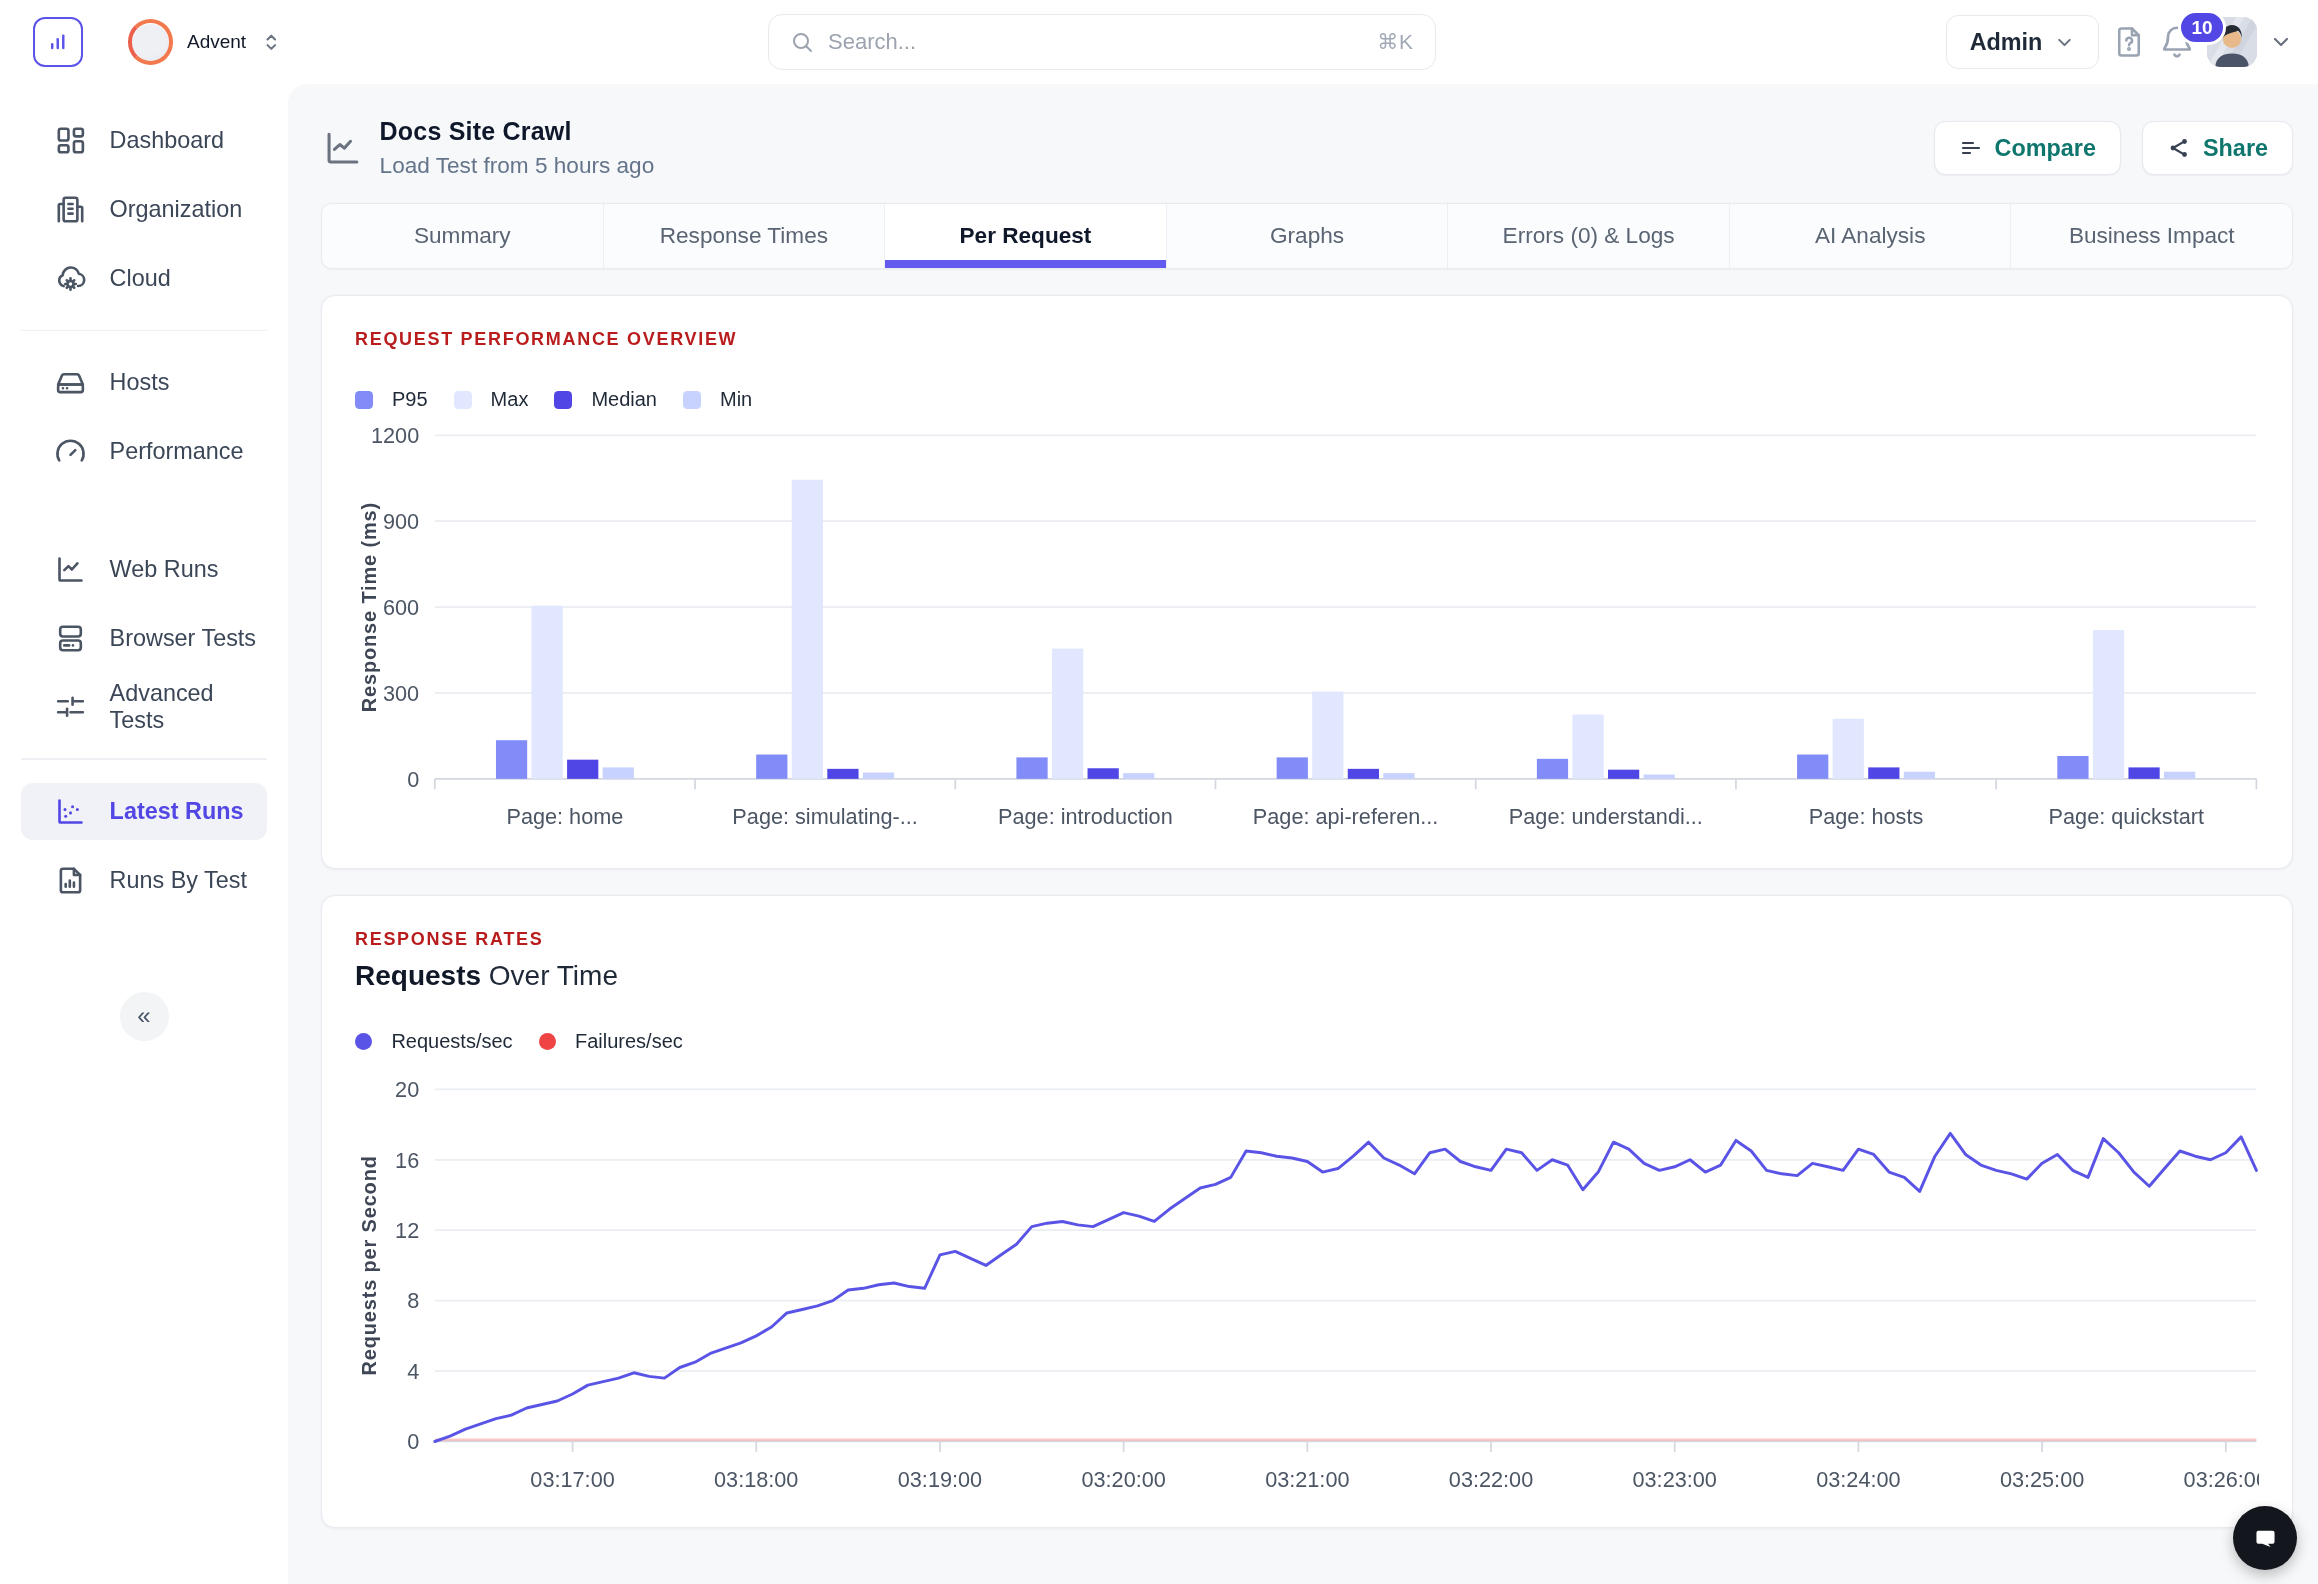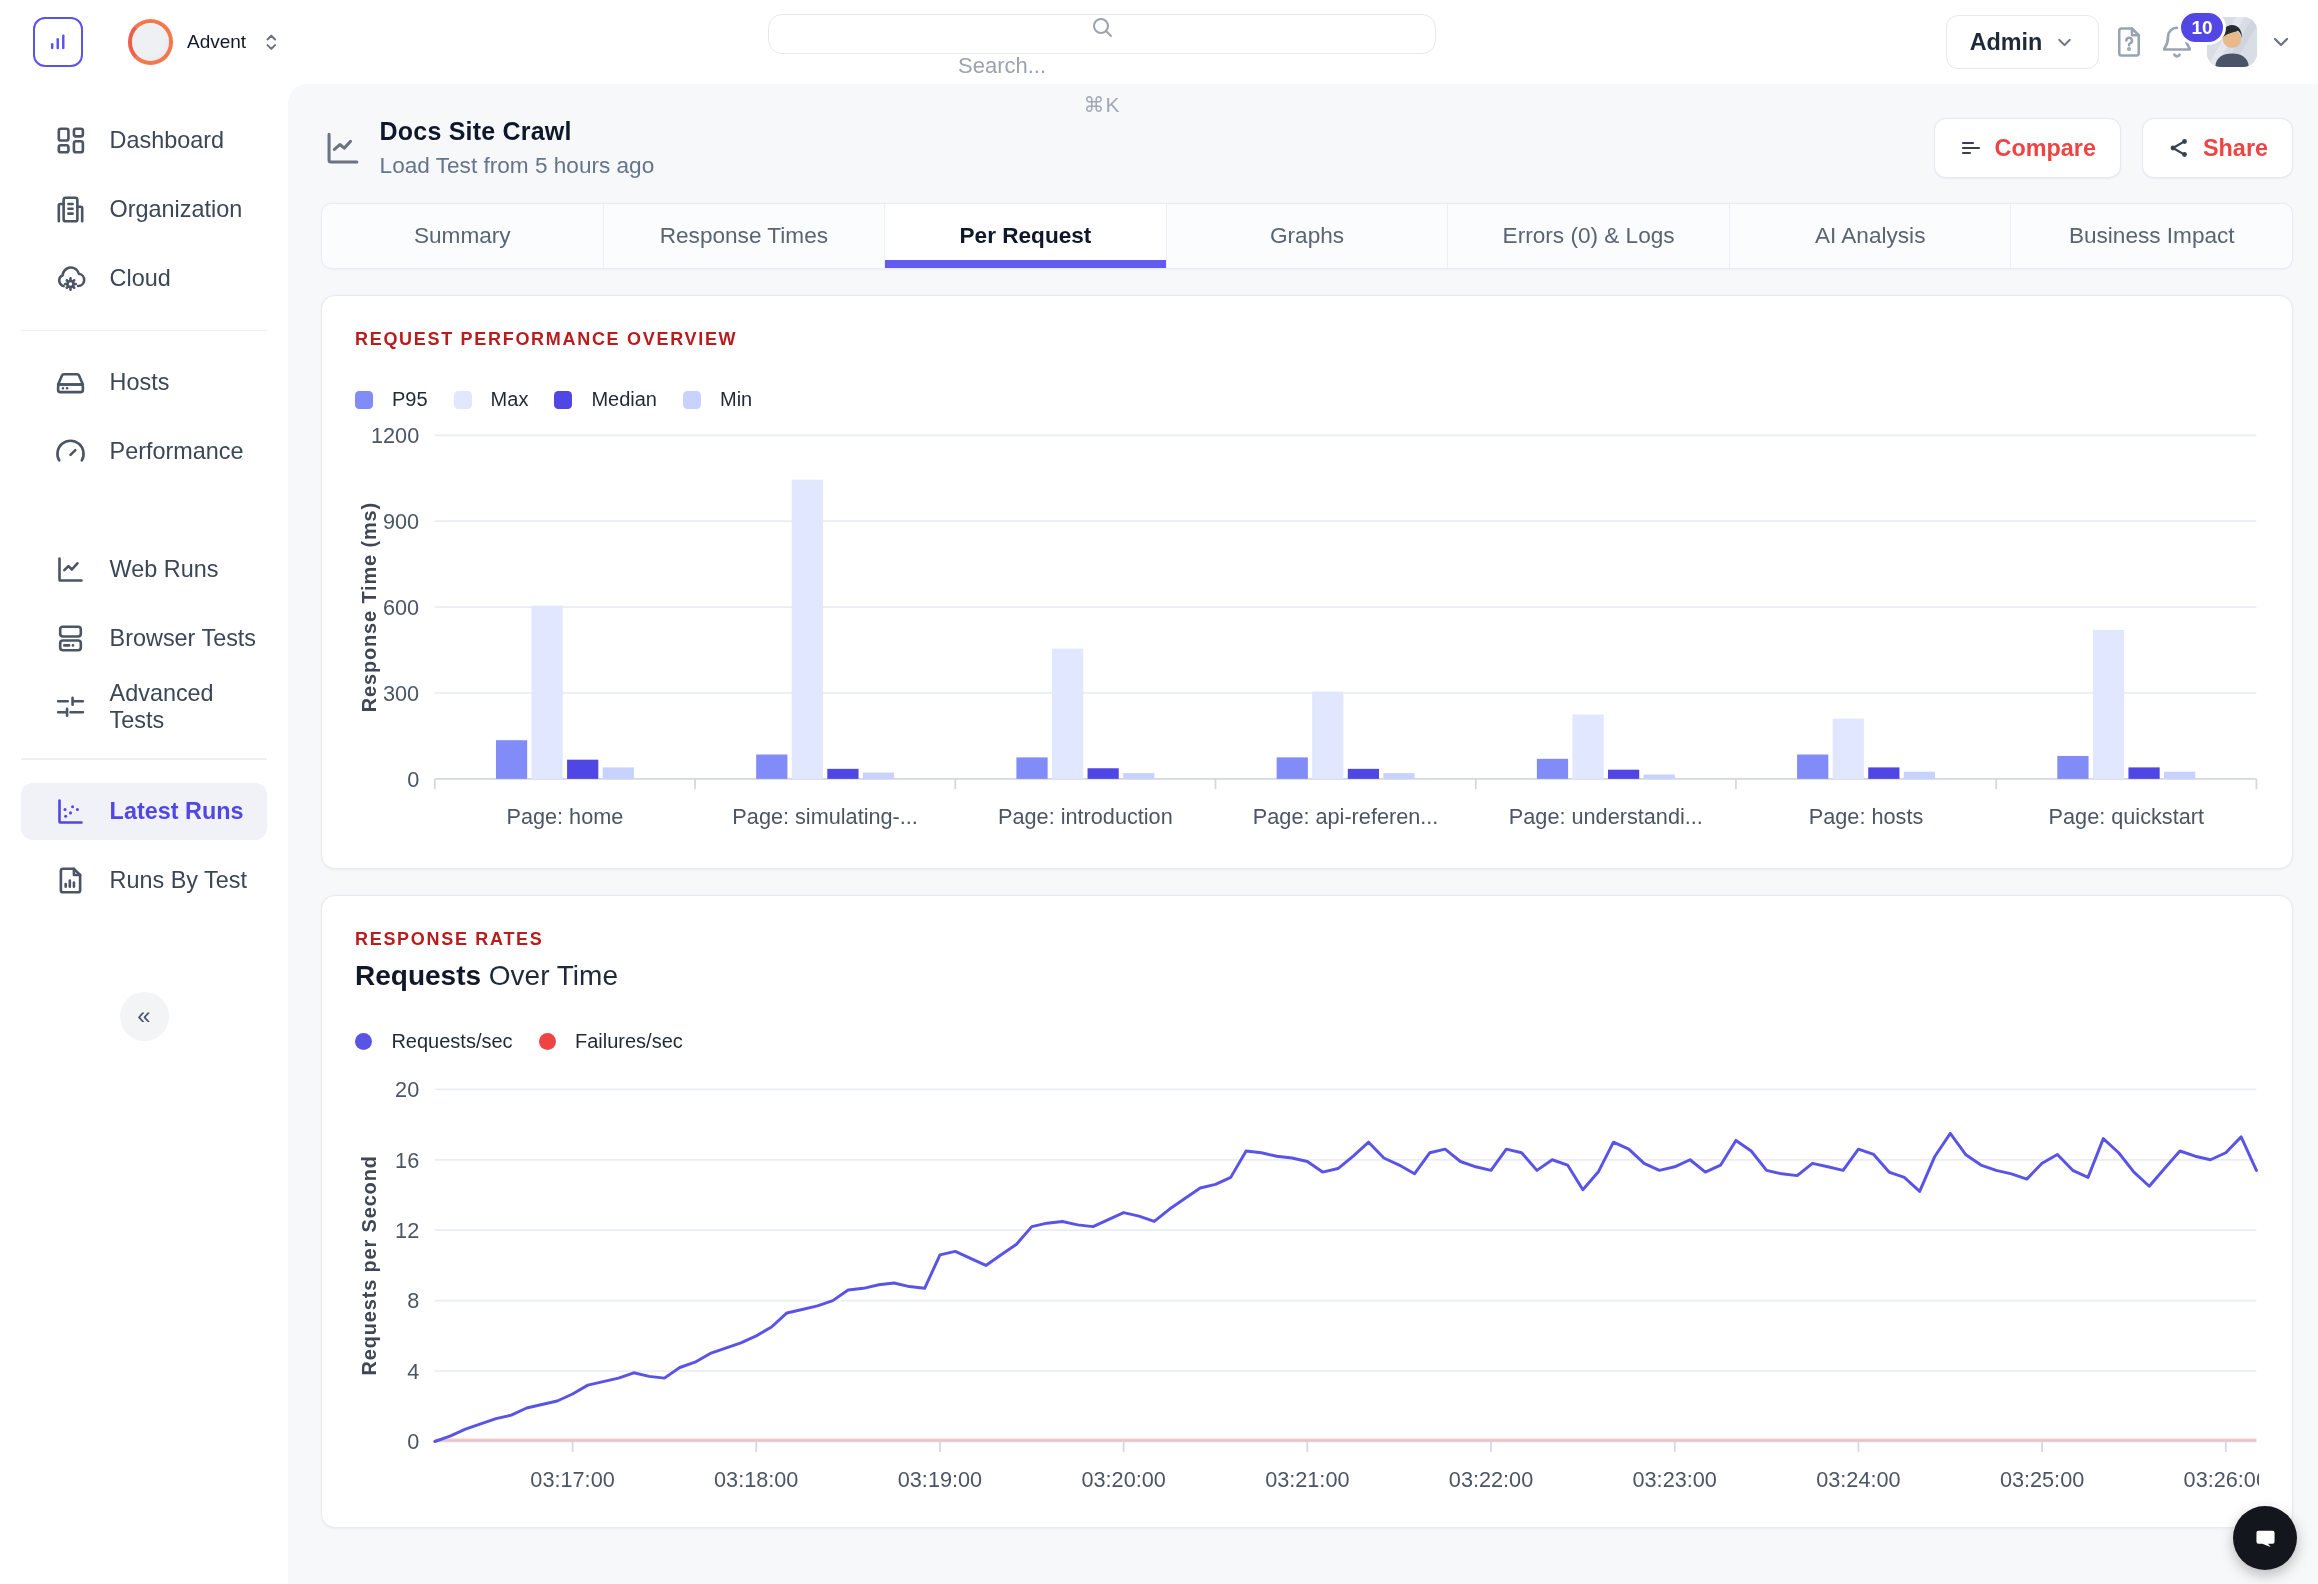--- a/index.html
+++ b/index.html
@@ -12,22 +12,22 @@
   .logo-btn { width:50px; height:50px; margin-left:33px; border:2.6px solid #5b54e8; border-radius:12px;
     display:flex; align-items:center; justify-content:center; color:#5b54e8; background:#fff; }
   .org { display:flex; align-items:center; gap:14px; margin-left:45px; }
   .org-avatar { width:45px; height:45px; border-radius:50%;
     background:radial-gradient(circle at 40% 40%, #eef0f4 55%, #e2e5ec 100%);
     border:4.3px solid transparent;
     background-clip:padding-box; position:relative; }
   .org-avatar::before { content:""; position:absolute; inset:-4.3px; border-radius:50%;
     border:4.3px solid #f0622e; border-left-color:#e8452f; opacity:.85; }
   .org-name { font-size:19px; font-weight:400; color:#111827; }
-  .search { position:absolute; left:768px; top:14px; width:668px; height:40px; border:1.7px solid #e7e9ef;
-    border-radius:14px; background:#fff; display:flex; align-items:center; padding:0 21px; gap:14px;flex-direction:column; }
+  .search { position:absolute; left:768px; top:14px; width:668px; height:56px; border:1.7px solid #e7e9ef;
+    border-radius:14px; background:#fff; display:flex; align-items:center; padding:0 21px; gap:14px; }
   .search input { flex:1; border:none; outline:none; font-size:22px; color:#374151; background:transparent; }
   .search input::placeholder { color:#9ca3af; }
   .kbd { font-size:21px; color:#a2a9b6; letter-spacing:0.9px; }
   .top-right { margin-left:auto; display:flex; align-items:center; gap:12px; padding-right:26px; }
   .admin-btn { height:54px; border:1.7px solid #e7e9ef; border-radius:12px; background:#fff; display:flex;
     align-items:center; gap:12px; padding:0 22.6px; font-size:23.4px; font-weight:700; color:#1f2937; cursor:pointer; }
   .icon-muted { color:#9aa3b2; display:flex; }
   .bell-wrap { position:relative; display:flex; }
   .badge { position:absolute; top:-14px; left:19px; min-width:45px; height:35px; padding:0 10.4px;
     background:#5247e5; border:3.5px solid #fff; border-radius:867px; color:#fff; font-size:19px; font-weight:700;
@@ -50,22 +50,22 @@
     display:flex; align-items:center; justify-content:center; font-size:24px; color:#475569; cursor:pointer; }
 
   .main { flex:1; background:#f7f8fa; border-top-left-radius:19px; padding:33px 26px 0 33px; position:relative; }
 
   
   .page-head { display:flex; align-items:center; margin-bottom:24px; }
   .page-head .ph-icon { color:#6b7280; margin-right:15.6px; display:flex; }
   .page-title { font-size:25px; font-weight:700; color:#0f172a; letter-spacing:0.2px; }
   .page-sub { font-size:22.6px; color:#64748b; margin-top:7px; }
   .head-actions { margin-left:auto; display:flex; gap:21px; }
-  .h-btn { height:60px; border:1.7px solid #e7e9ef; border-radius:12px; background:#fff; display:flex;
-    align-items:center; gap:12px; padding:0 24px; font-size:23.4px; font-weight:700; color:#ef4444; cursor:pointer;
+  .h-btn { height:54px; border:1.7px solid #e7e9ef; border-radius:12px; background:#fff; display:flex;
+    align-items:center; gap:12px; padding:0 24px; font-size:23.4px; font-weight:700; color:#0f766e; cursor:pointer;
     box-shadow:0 0.9px 1.7px rgba(16,24,40,.05); }
 
   
   .tabs { display:flex; height:66px; background:#fbfcfe; border:1.7px solid #e9ebf1; border-radius:10.4px;
     overflow:hidden; box-shadow:0 0.9px 1.7px rgba(16,24,40,.04); }
   .tab { flex:1; display:flex; align-items:center; justify-content:center; font-size:22.6px; color:#5a6472;
     border-right:1.7px solid #edeff4; cursor:pointer; position:relative; background:transparent; }
   .tab:last-child { border-right:none; }
   .tab.active { background:#fff; color:#0f172a; font-weight:700; }
   .tab.active::after { content:""; position:absolute; left:0; right:0; bottom:0; height:7.8px; background:#635bf0; }

